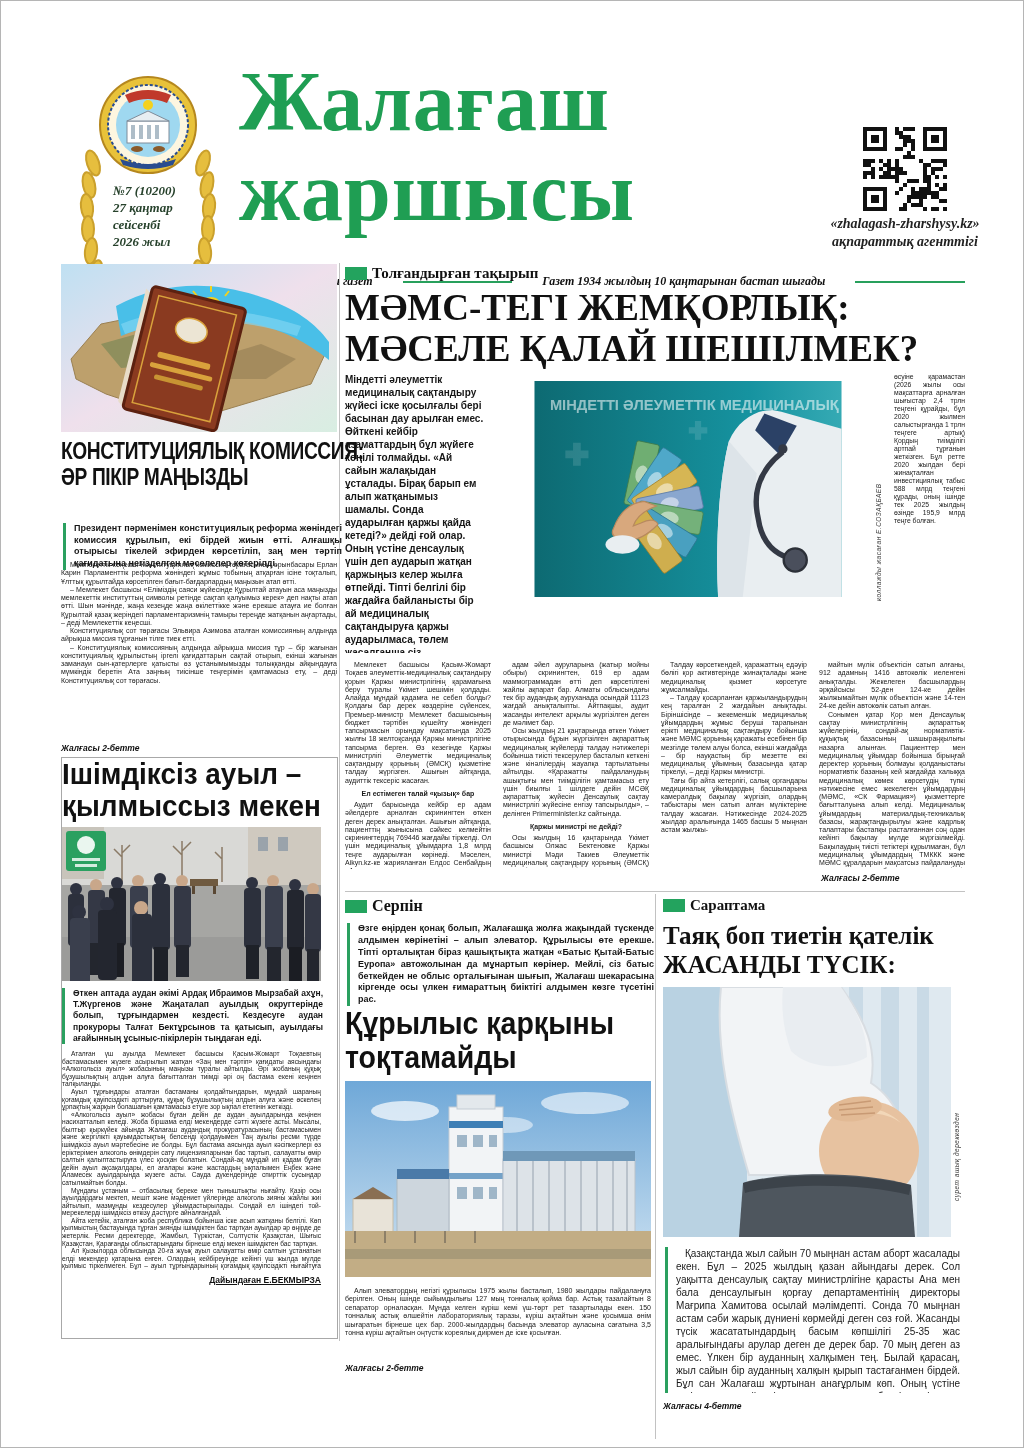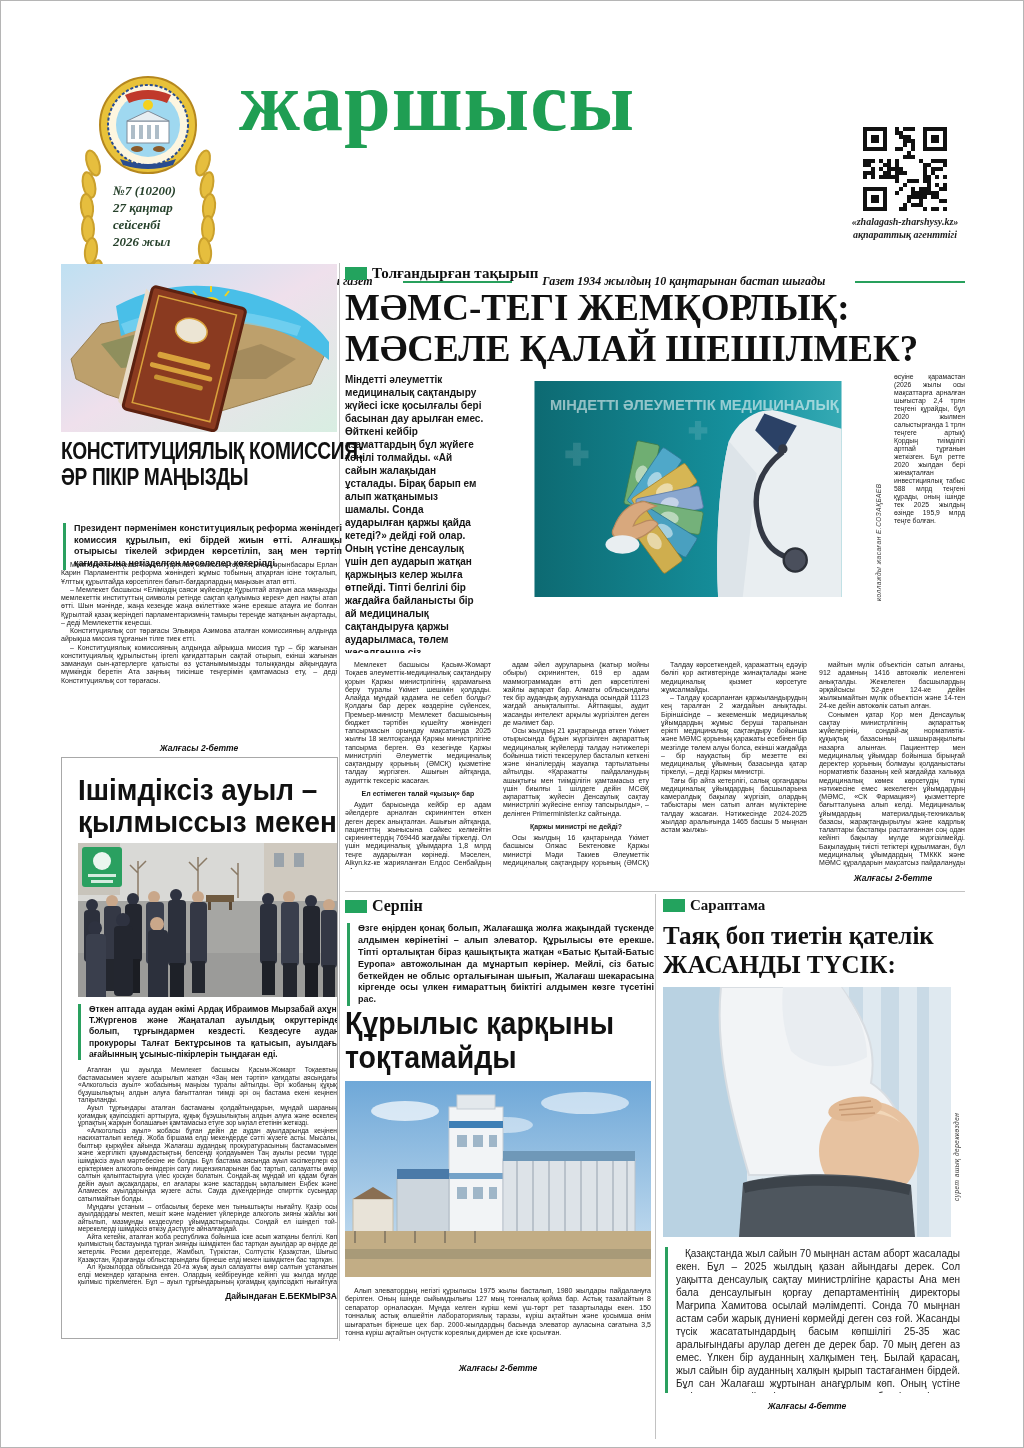--- a/index.html
+++ b/index.html
@@ -6,42 +6,42 @@
   .page{position:relative;width:1024px;height:1448px;background:#ffffff;margin:0 auto;
         border:1px solid #b5b5b5;box-sizing:border-box;overflow:hidden;
         font-family:"Liberation Sans",sans-serif;color:#1a1a1a;}
   .abs{position:absolute;}
   
   .issue-info{font-family:"Liberation Serif",serif;font-style:italic;font-weight:bold;
               font-size:13px;line-height:1.3;color:#27422c;}
   .paper-title{font-family:"Liberation Serif",serif;font-weight:bold;color:#1f9e53;
                font-size:84px;line-height:90px;letter-spacing:1px;}
   .qr-caption{font-family:"Liberation Serif",serif;font-style:italic;font-weight:bold;
-              font-size:10px;line-height:1.3;text-align:center;color:#222;}
+              font-size:14px;line-height:1.3;text-align:center;color:#222;}
   .tagline-row{display:flex;align-items:center;gap:30px;margin-top:27px;}
   .tagline-row .g-line{flex:1;height:2px;background:#28a05c;}
   .tagline{font-family:"Liberation Serif",serif;font-style:italic;font-weight:bold;font-size:12px;color:#111;}
   
   .v-rule{width:1px;background:#c2c2c2;}
   .h-rule{height:1px;background:#c2c2c2;}
   
   .rubric{display:flex;align-items:center;gap:5px;}
   .rubric .sq{width:22px;height:13px;background:#23a35e;}
   .rubric .rt{font-family:"Liberation Serif",serif;font-weight:bold;font-size:15px;color:#111;}
   
   .hl-cond{font-weight:bold;color:#111;transform-origin:left top;}
   .hl-serif{font-family:"Liberation Serif",serif;font-weight:bold;color:#111;}
   
   .lead{font-weight:bold;color:#161616;text-align:justify;}
   .bar{border-left:3px solid #2aa05f;padding-left:8px;}
   .body-txt{text-align:justify;overflow:hidden;}
   .body-txt p{margin:0;text-indent:9px;}
   .body-txt p.subhead{text-align:center;font-weight:bold;text-indent:0;margin:5px 0 3px 0;}
-  .cont{font-style:italic;font-weight:bold;font-size:8.5px;text-align:center;color:#111;}
-  .byline{font-weight:bold;font-size:8.5px;text-align:right;color:#111;}
+  .cont{font-style:italic;font-weight:bold;font-size:8.5px;text-align:left;color:#111;}
+  .byline{font-weight:bold;font-size:8.5px;text-align:right;color:#111;text-decoration:underline;}
   .vcap{writing-mode:vertical-rl;transform:rotate(180deg);font-size:6.5px;font-style:italic;
         color:#3a3a3a;letter-spacing:.5px;white-space:nowrap;}
   .photo{display:block;}
   .photo svg{display:block;width:100%;height:100%;}
   .box{border:1px solid #a8a8a8;box-sizing:border-box;}
   .cols4{display:flex;gap:12px;}
   .cols4 .col{width:146px;font-size:7px;line-height:1.18;}
 </style>
 </head>
 <body>
@@ -92,20 +92,21 @@
   </div>
 
   <div class="abs issue-info" style="left:112px;top:182px;width:115px;">
     <div>№7 (10200)</div>
     <div>27 қаңтар</div>
     <div>сейсенбі</div>
     <div>2026 жыл</div>
   </div>
 
   <div class="abs paper-title" style="left:238px;top:56px;width:640px;">
+    <div>Жалағаш</div>
     <div>жаршысы</div>
   </div>
 
   <div class="abs" style="left:862px;top:126px;width:84px;height:84px;">
     <svg viewBox="0 0 63 63" width="84" height="84">
       <rect x="0" y="0" width="63" height="63" fill="#ffffff"></rect>
       <g class="modules">
           <rect x="24" y="0" width="3" height="3" fill="#111"></rect>
           <rect x="30" y="0" width="3" height="3" fill="#111"></rect>
           <rect x="33" y="0" width="3" height="3" fill="#111"></rect>
@@ -295,21 +296,21 @@
 
   <div class="abs body-txt" style="left:60px;top:560px;width:276px;height:180px;font-size:7px;line-height:1.18;">
       <p>Мемлекеттік кеңесші-Конституциялық комиссия төрағасының орынбасары Ерлан Карин Парламенттік реформа жөніндегі жұмыс тобының атқарған ісіне тоқталып, Ұлттық құрылтайда көрсетілген бағыт-бағдарлардың маңызын атап өтті.</p>
       <p>– Мемлекет басшысы «Еліміздің саяси жүйесінде Құрылтай атауын аса маңызды мемлекеттік институттың символы ретінде сақтап қалуымыз керек» деп нақты атап өтті. Шын мәнінде, жаңа кезеңде жаңа өкілеттікке және ерекше атауға ие болған Құрылтай қазақ жеріндегі парламентаризмнің тамыры тереңде жатқанын аңғартады, – деді Мемлекеттік кеңесші.</p>
       <p>Конституциялық сот төрағасы Эльвира Азимова аталған комиссияның алдында айрықша миссия тұрғанын тілге тиек етті.</p>
       <p>– Конституциялық комиссияның алдында айрықша миссия тұр – бір жағынан конституциялық құрылыстың іргелі қағидаттарын сақтай отырып, екінші жағынан заманауи сын-қатерлерге қатысты өз ұстанымымызды толыққанды айқындауға мүмкіндік беретін Ата заңның тиісінше теңгерімін қамтамасыз ету, – деді Конституциялық сот төрағасы.</p>
     </div>
 
   <div class="abs cont" style="left:60px;top:742px;width:276px;">Жалғасы 2-бетте</div>
 
-  <div class="abs box" style="left:60px;top:756px;width:277px;height:582px;padding:16px;overflow:hidden;">
+  <div class="abs box" style="left:60px;top:756px;width:277px;height:582px;padding:0;overflow:hidden;">
     <div class="hl-cond" style="font-size:30px;line-height:32px;transform:scaleX(0.93);white-space:nowrap;">
       <div>Ішімдіксіз ауыл –</div>
       <div>қылмыссыз мекен</div>
     </div>
     <div class="photo" style="width:259px;height:154px;margin-top:5px;">
       <svg viewBox="0 0 259 154">
         <rect width="259" height="154" fill="#d9d9d6"></rect>
         <rect x="186" y="0" width="73" height="70" fill="#cfc9bf"></rect>
         <rect x="196" y="10" width="10" height="14" fill="#9aa3ab"></rect>
           <rect x="216" y="10" width="10" height="14" fill="#9aa3ab"></rect>

